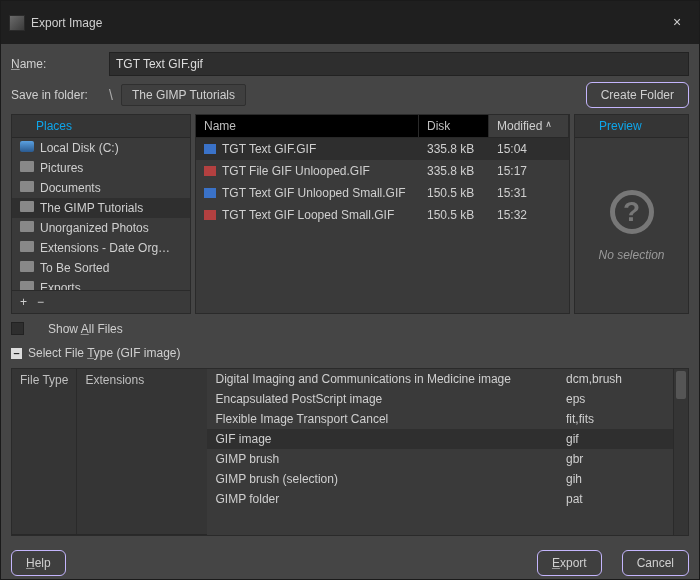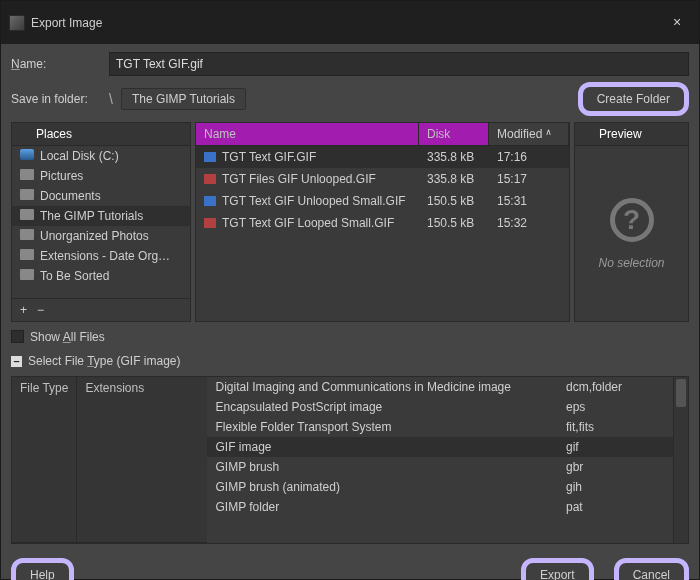--- a/index.html
+++ b/index.html
@@ -10,52 +10,52 @@
 .titlebar .title{flex:1}
 .titlebar .close{width:28px;height:20px;text-align:center;cursor:pointer;font-size:14px;line-height:18px}
 .body{flex:1;display:flex;flex-direction:column;padding:8px 10px 4px;gap:6px}
 .row{display:flex;align-items:center;gap:8px}
 .label{min-width:90px}
 .underline{text-decoration:underline;text-decoration-color:#999}
 .name-input{flex:1;background:#2e2e2e;border:1px solid #222;padding:4px 6px;color:#ddd;height:24px}
 .path-row{display:flex;align-items:center;gap:8px}
 .path-sep{color:#aaa;font-size:14px}
 .path-seg{background:#3f3f3f;border:1px solid #2f2f2f;padding:3px 10px;border-radius:2px}
-.btn{background:#3f3f3f;border:5px solid #c4b5fd;padding:5px 14px;cursor:pointer;border-radius:12px}
+.btn{background:#3f3f3f;border:1px solid #c4b5fd;padding:5px 14px;cursor:pointer;border-radius:6px}
 .main3{display:flex;gap:4px;height:200px}
 .places{width:180px;background:#3a3a3a;border:1px solid #2a2a2a;display:flex;flex-direction:column}
-.col-header{background:#353535;border-bottom:1px solid #282828;padding:4px 24px;color:#ffffff}
+.col-header{background:#353535;border-bottom:1px solid #282828;padding:4px 24px;color:#0ea5e9}
 .places-list{flex:1;overflow:hidden}
 .place{display:flex;gap:6px;padding:3px 8px;cursor:pointer;white-space:nowrap;overflow:hidden;text-overflow:ellipsis}
 .place.sel{background:#2f2f2f}
 .place .picon{width:14px;height:11px;background:#888;border-radius:1px;flex:none}
 .place .picon.disk{background:linear-gradient(#5aa0e0,#2a5a90);border-radius:2px}
 .places-tools{display:flex;gap:10px;padding:4px 8px;border-top:1px solid #2a2a2a;font-size:15px;color:#bbb}
 .filepane{flex:1;background:#3a3a3a;border:1px solid #2a2a2a;display:flex;flex-direction:column;overflow:hidden}
-.file-headers{display:flex;background:#a21caf;border-bottom:1px solid #282828}
+.file-headers{display:flex;background:#000000;border-bottom:1px solid #282828}
 .fh{padding:4px 8px;border-right:1px solid #2a2a2a;color:#bfbfbf}
 .fh.name{flex:1}
 .fh.size{width:70px}
 .fh.mod{width:80px;background:#3d3d3d;display:flex;align-items:flex-start;gap:3px}
 .fh.mod .arrow{font-size:9px}
 .file-list{flex:1}
 .frow{display:flex;padding:2px 0}
 .frow.sel{background:#2e2e2e}
 .fc{padding:2px 8px}
 .fc.name{flex:1;display:flex;align-items:center;gap:6px}
 .fc.size{width:70px;text-align:left}
 .fc.mod{width:80px}
 .ficon{width:12px;height:10px;flex:none}
 .ficon.blue{background:#3a72c8}
 .ficon.red{background:#b34040}
 .preview{width:115px;background:#3a3a3a;border:1px solid #2a2a2a;display:flex;flex-direction:column}
 .preview-body{flex:1;display:flex;flex-direction:column;align-items:center;justify-content:center;gap:14px}
 .qmark{width:44px;height:44px;border-radius:50%;border:5px solid #777;display:flex;align-items:center;justify-content:center;font-size:28px;color:#777;font-weight:bold}
 .nosel{font-style:italic;color:#999}
-.check-row{display:flex;align-items:flex-start;gap:6px;padding:2px 0}
+.check-row{display:flex;align-items:flex-start;gap:24px;padding:2px 0}
 .checkbox{width:13px;height:13px;background:#2e2e2e;border:1px solid #222;cursor:pointer}
 .expander{display:flex;align-items:center;gap:6px;padding:2px 0;cursor:pointer}
 .exp-icon{width:11px;height:11px;background:#ddd;color:#222;font-size:11px;line-height:10px;text-align:center;font-weight:bold}
 .filetypes{border:1px solid #2a2a2a;height:168px;display:flex;flex-direction:row;background:#3a3a3a}
 .ft-headers{display:flex;background:#353535;border-bottom:1px solid #282828}
 .fth{padding:4px 8px;color:#bfbfbf}
 .fth.type{flex:1;border-right:1px solid #2a2a2a}
 .fth.ext{width:130px}
 .ft-body{flex:1;overflow:hidden;position:relative}
 .ft-body::after{content:"";position:absolute;right:0;top:0;bottom:0;width:14px;background:#353535;border-left:1px solid #2a2a2a}
@@ -118,20 +118,24 @@
               <span>Unorganized Photos</span>
             </div>
             <div class="place">
               <span class="picon "></span>
               <span>Extensions - Date Org…</span>
             </div>
             <div class="place">
               <span class="picon "></span>
               <span>To Be Sorted</span>
             </div>
+            <div class="place">
+              <span class="picon "></span>
+              <span>Exports</span>
+            </div>
           </div>
         <div class="places-tools">
           <span>+</span>
           <span>−</span>
         </div>
       </div>
 
       <div class="filepane">
         <div class="file-headers">
           <div class="fh name">Name</div>
@@ -141,26 +145,26 @@
             <span class="arrow">∧</span>
           </div>
         </div>
         <div class="file-list" id="file-list">
             <div class="frow sel">
               <div class="fc name">
                 <span class="ficon blue"></span>
                 <span>TGT Text GIF.GIF</span>
               </div>
               <div class="fc size">335.8 kB</div>
-              <div class="fc mod">17:16</div>
+              <div class="fc mod">15:04</div>
             </div>
             <div class="frow">
               <div class="fc name">
                 <span class="ficon red"></span>
-                <span>TGT Files GIF Unlooped.GIF</span>
+                <span>TGT File GIF Unlooped.GIF</span>
               </div>
               <div class="fc size">335.8 kB</div>
               <div class="fc mod">15:17</div>
             </div>
             <div class="frow">
               <div class="fc name">
                 <span class="ficon blue"></span>
                 <span>TGT Text GIF Unlooped Small.GIF</span>
               </div>
               <div class="fc size">150.5 kB</div>
@@ -197,40 +201,40 @@
     </div>
 
     <div class="filetypes">
       <div class="ft-headers">
         <div class="fth type">File Type</div>
         <div class="fth ext">Extensions</div>
       </div>
       <div class="ft-body" id="ft-list">
           <div class="ftrow">
             <div class="ftc type">Digital Imaging and Communications in Medicine image</div>
-            <div class="ftc ext">dcm,folder</div>
+            <div class="ftc ext">dcm,brush</div>
           </div>
           <div class="ftrow">
             <div class="ftc type">Encapsulated PostScript image</div>
             <div class="ftc ext">eps</div>
           </div>
           <div class="ftrow">
-            <div class="ftc type">Flexible Folder Transport System</div>
+            <div class="ftc type">Flexible Image Transport Cancel</div>
             <div class="ftc ext">fit,fits</div>
           </div>
           <div class="ftrow sel">
             <div class="ftc type">GIF image</div>
             <div class="ftc ext">gif</div>
           </div>
           <div class="ftrow">
             <div class="ftc type">GIMP brush</div>
             <div class="ftc ext">gbr</div>
           </div>
           <div class="ftrow">
-            <div class="ftc type">GIMP brush (animated)</div>
+            <div class="ftc type">GIMP brush (selection)</div>
             <div class="ftc ext">gih</div>
           </div>
           <div class="ftrow">
             <div class="ftc type">GIMP folder</div>
             <div class="ftc ext">pat</div>
           </div>
         </div>
     </div>
   </div>
 

